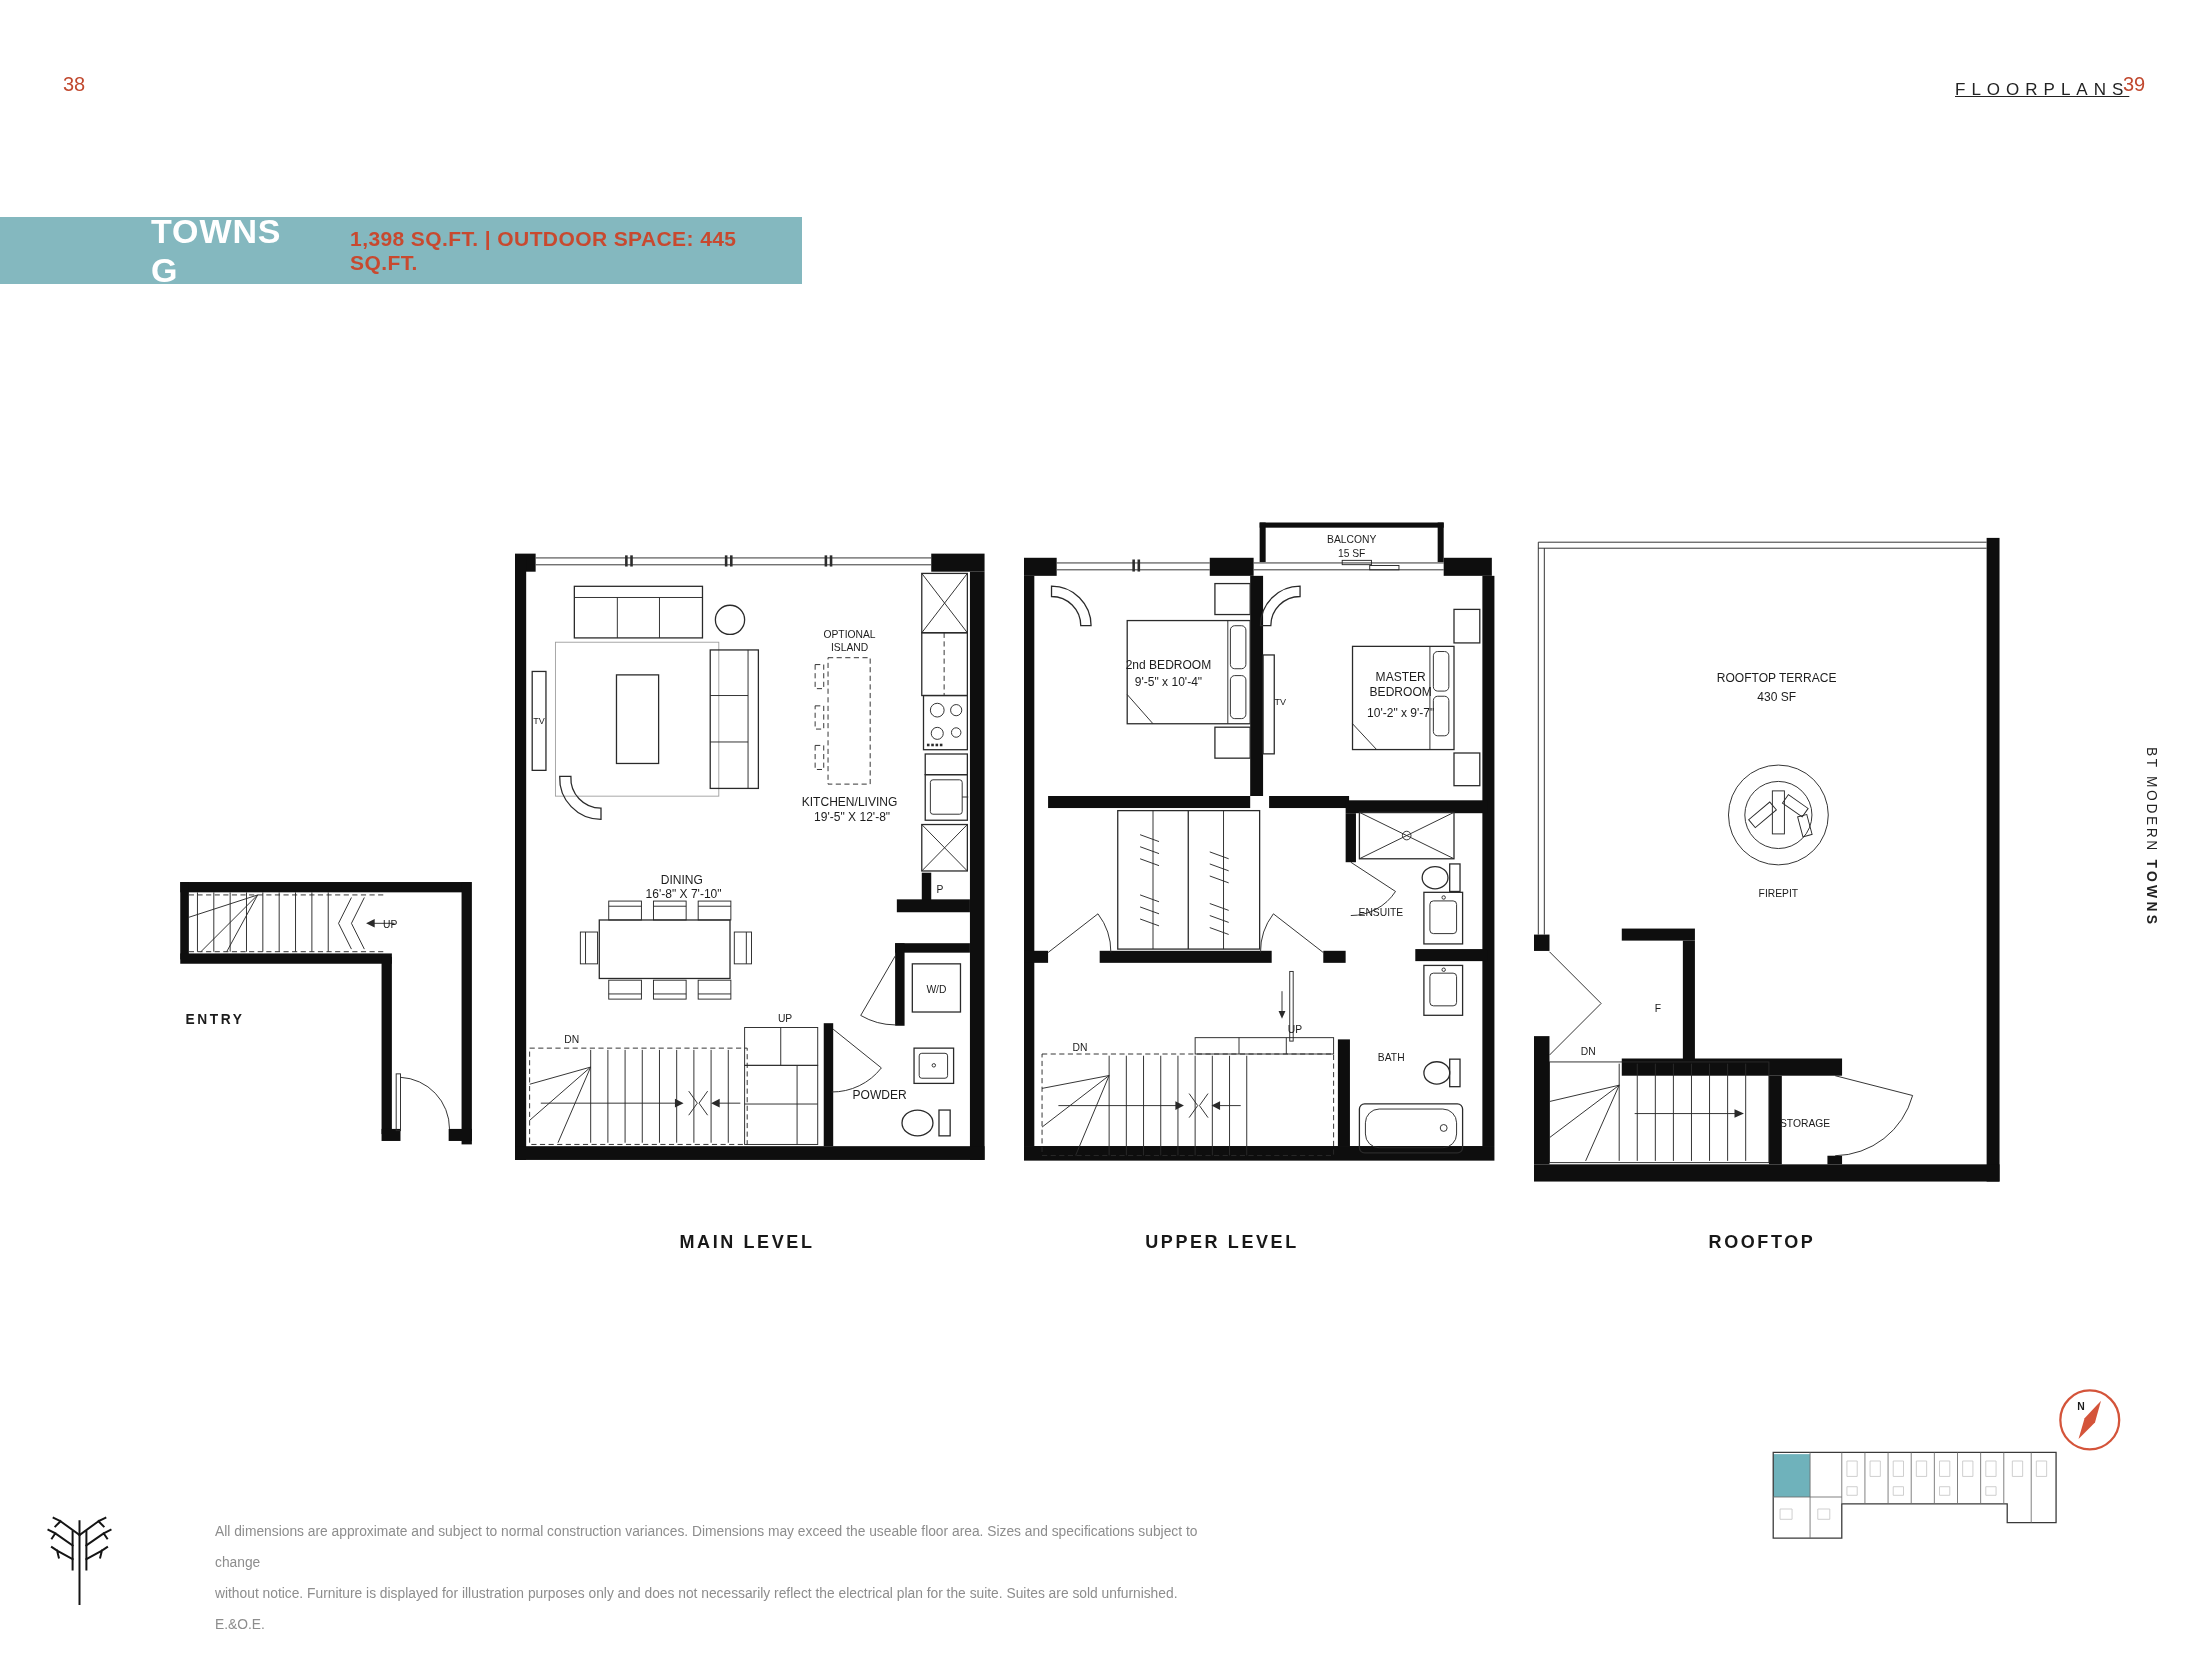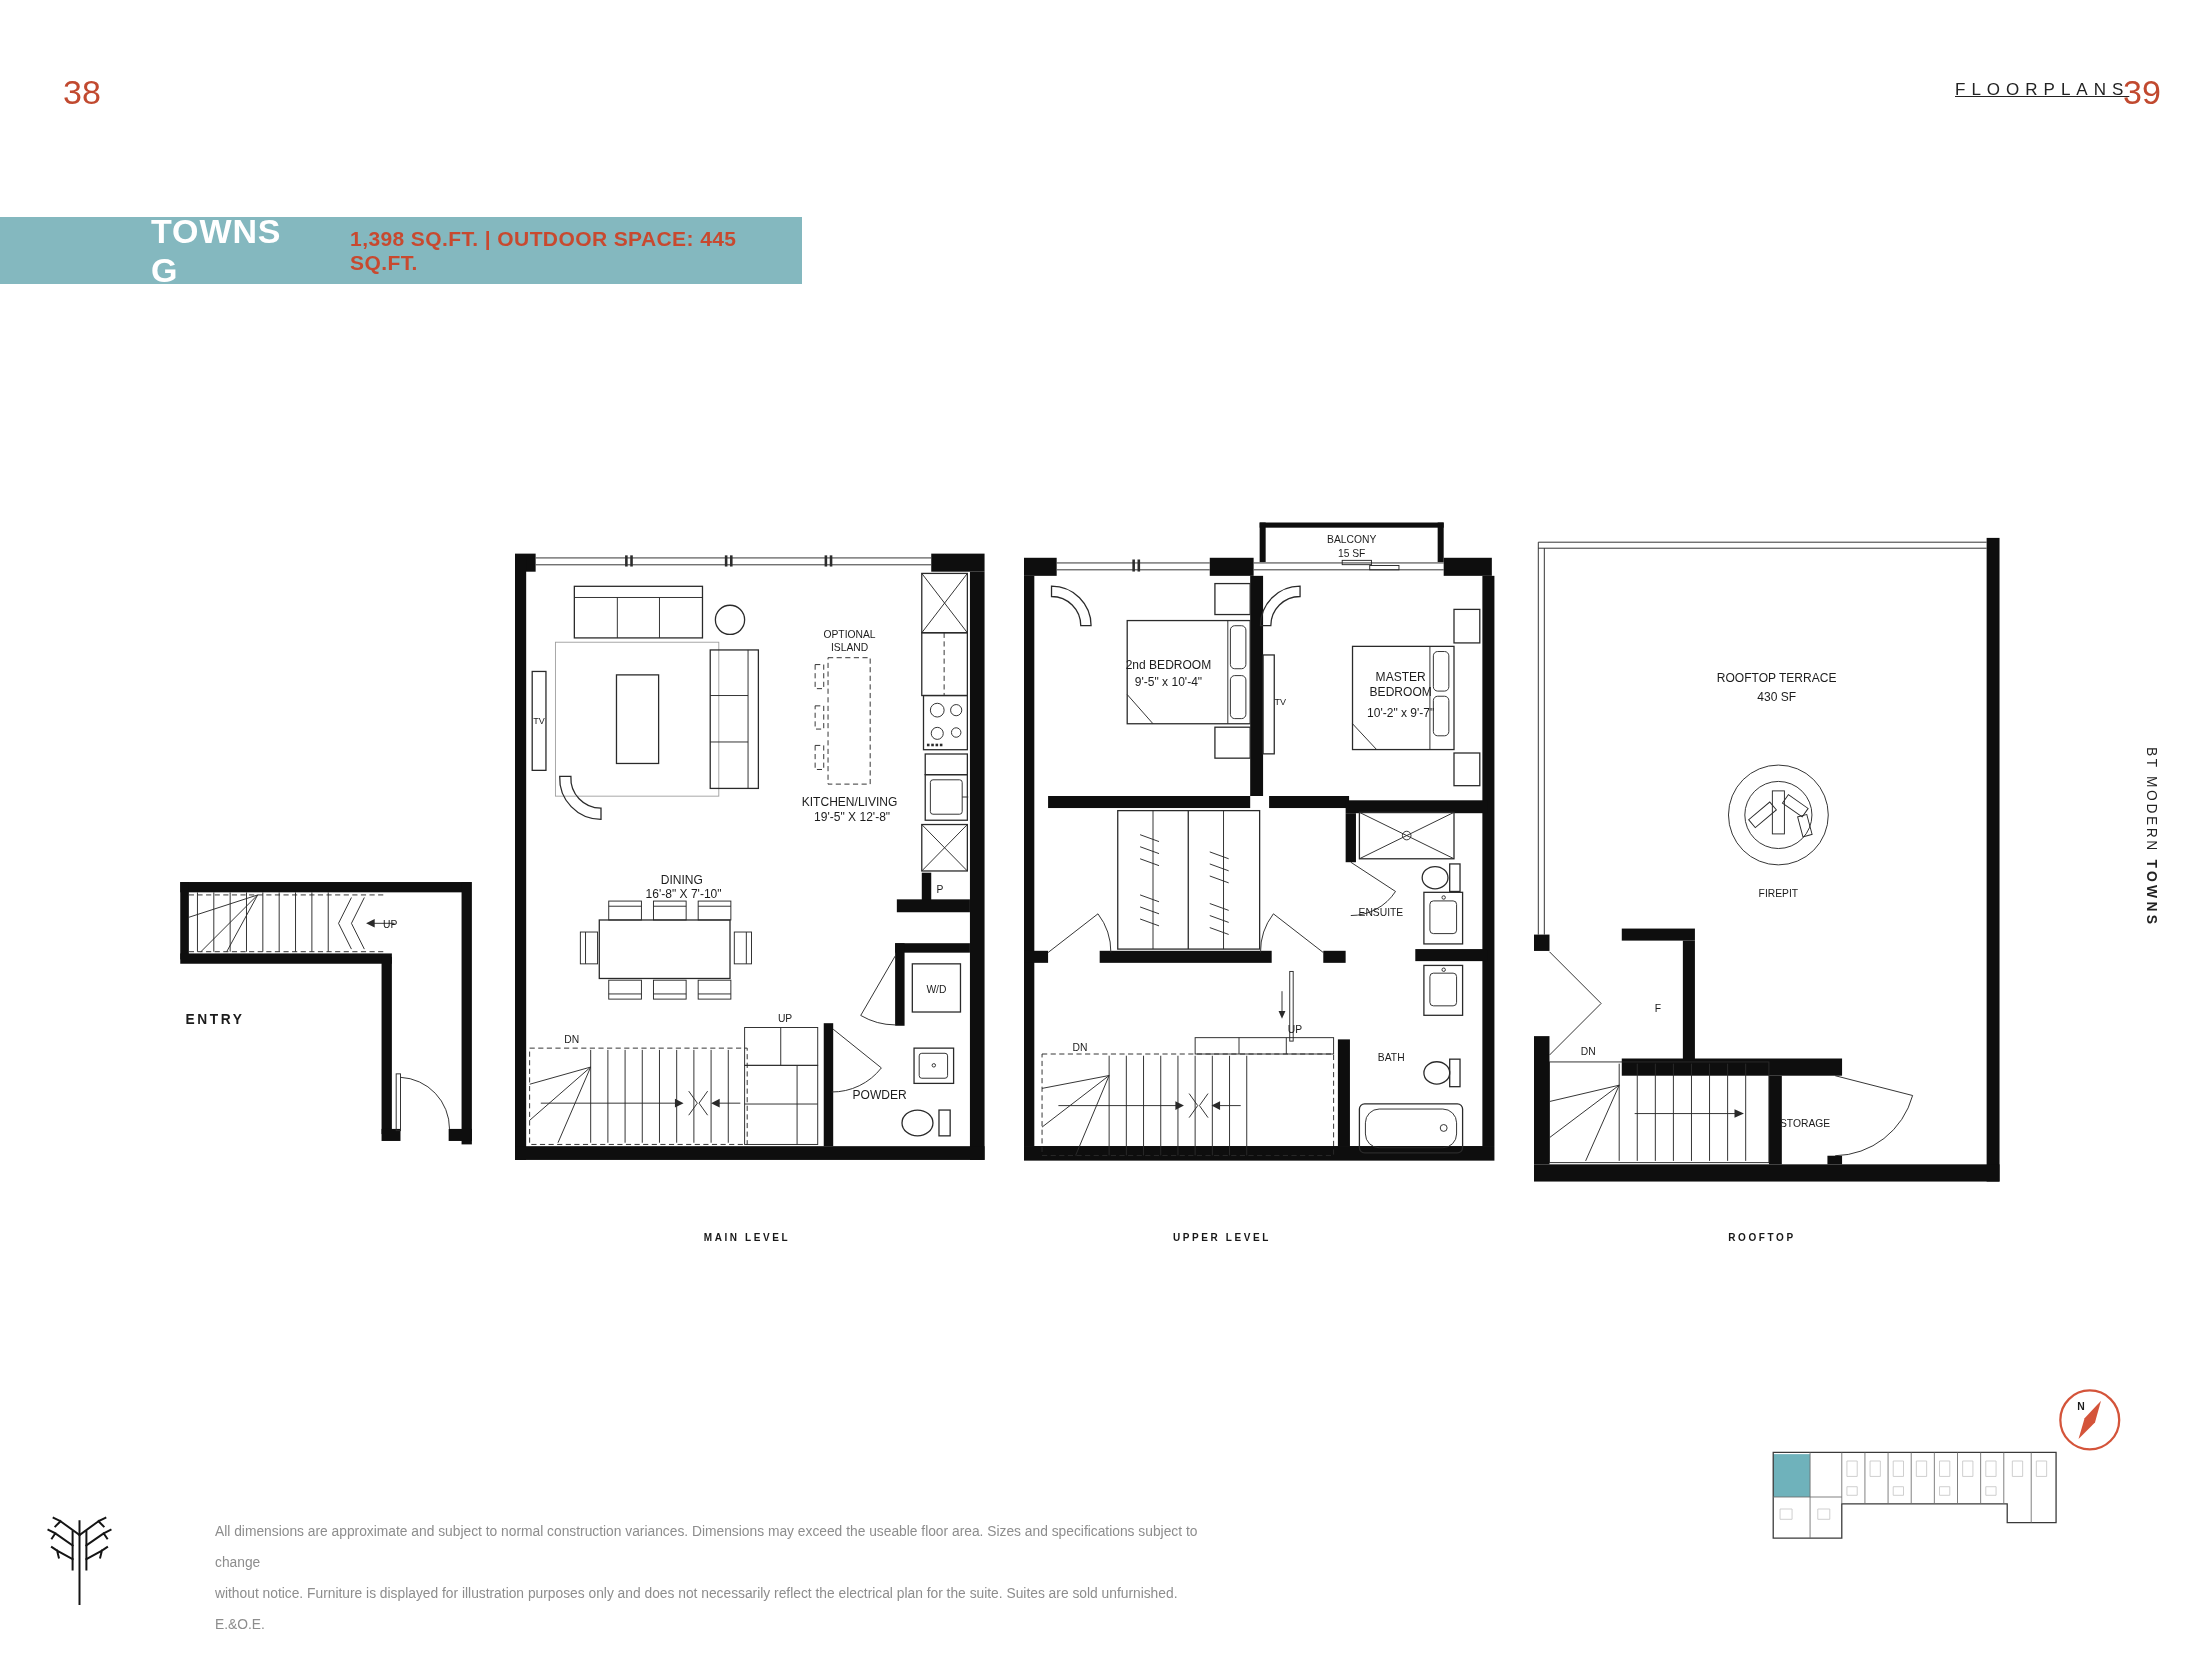--- a/index.html
+++ b/index.html
@@ -1,27 +1,27 @@
 <!DOCTYPE html>
 <html style="font-size:13.8px"><head>
 <meta charset="utf-8">
 <style>
   html,body{margin:0;padding:0;}
   body{width:2203px;height:1678px;background:#ffffff;position:relative;overflow:hidden;
        font-family:"Liberation Sans",sans-serif;color:#1d1d1d;}
   .abs{position:absolute;}
   
-  .pagenum{font-size:34px;color:#c1492f;}
+  .pagenum{font-size:20px;color:#c1492f;}
   .section-label{font-size:17px;letter-spacing:6px;color:#232323;text-decoration:underline;}
   
   .banner{left:0;top:217px;width:802px;height:67px;background:#84b8bf;display:flex;align-items:center;}
   .banner .suite{margin-left:151px;font-size:34px;font-weight:bold;letter-spacing:0.9px;color:#ffffff;}
   .banner .specs{margin-left:34px;font-size:21px;font-weight:bold;letter-spacing:0.4px;color:#c8492f;}
   
-  .plan-caption{font-size:10px;font-weight:bold;letter-spacing:2.6px;color:#181818;text-align:center;width:258px;}
+  .plan-caption{font-size:18px;font-weight:bold;letter-spacing:2.6px;color:#181818;text-align:center;width:258px;}
   
   .brand-vert{writing-mode:vertical-rl;font-size:13.8px;letter-spacing:2.6px;color:#222;}
   .brand-vert b{letter-spacing:3.4px;}
   
   .disclaimer{width:989px;font-size:13.8px;line-height:31px;color:#8d8d8d;}
   
   svg{display:block;}
   .w{fill:#0e0e0e;}
   .mul{fill:#2c2c2c;}
   .ln{fill:none;stroke:#2a2a2a;stroke-width:1.5px;}

